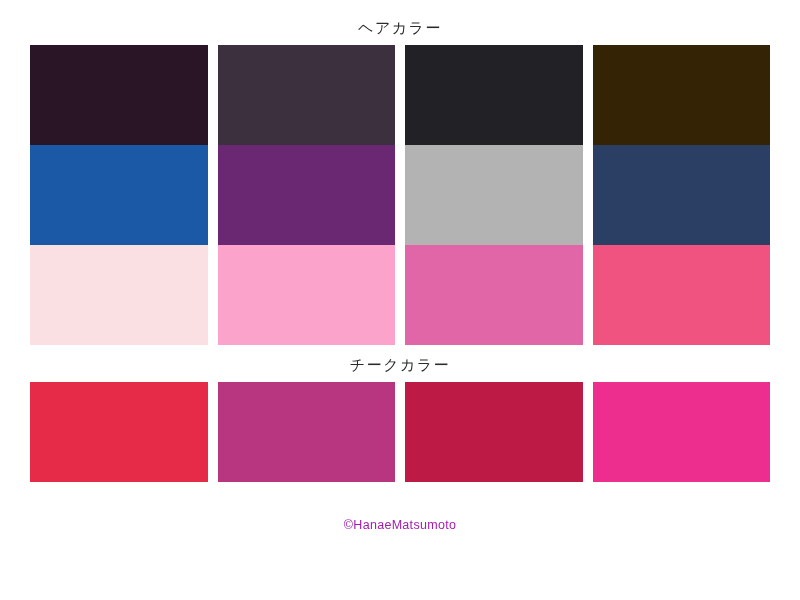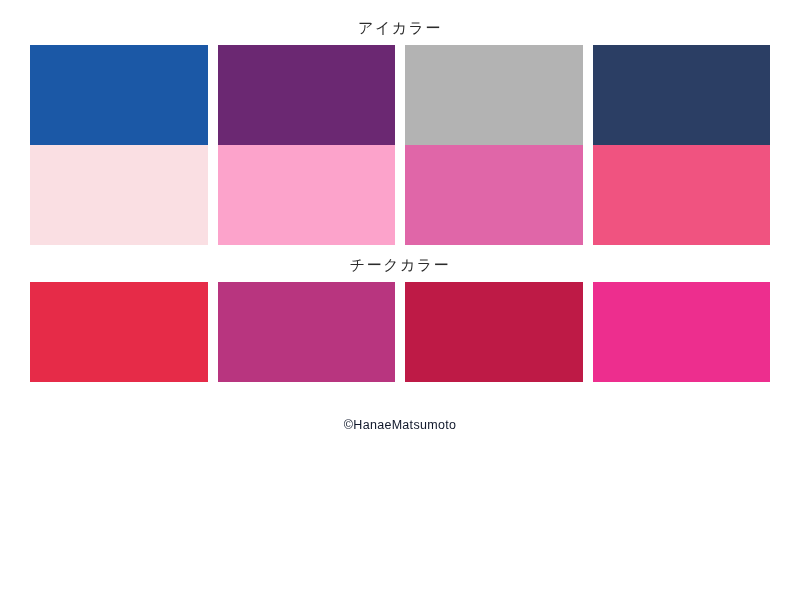--- a/index.html
+++ b/index.html
@@ -60,23 +60,31 @@
     height: 8px;
   }
 </style>
 </head>
 <body style="background: rgb(255, 255, 255);">
 
 <div class="palette-sheet">
 
   <div class="spacer-top"></div>
 
+  <div class="section">
+    <div class="section-title" style="color: rgb(43, 43, 43);">ヘアカラー</div>
+    <div class="swatch-row">
+      <div class="swatch" style="background-color: rgb(42, 21, 39);"></div>
+      <div class="swatch" style="background-color: rgb(60, 47, 62);"></div>
+      <div class="swatch" style="background-color: rgb(34, 33, 38);"></div>
+      <div class="swatch" style="background-color: rgb(53, 35, 5);"></div>
+    </div>
+  </div>
 
   <div class="section">
-    <div class="section-title" style="color: rgb(43, 43, 43);">アイカラー</div>
     <div class="swatch-row">
       <div class="swatch" style="background-color: rgb(27, 88, 166);"></div>
       <div class="swatch" style="background-color: rgb(107, 40, 114);"></div>
       <div class="swatch" style="background-color: rgb(179, 179, 179);"></div>
       <div class="swatch" style="background-color: rgb(43, 62, 100);"></div>
     </div>
   </div>
 
   <div class="section">
     <div class="swatch-row">
@@ -90,15 +98,15 @@
   <div class="section">
     <div class="section-title" style="color: rgb(43, 43, 43);">チークカラー</div>
     <div class="swatch-row">
       <div class="swatch" style="background-color: rgb(230, 43, 72);"></div>
       <div class="swatch" style="background-color: rgb(184, 53, 127);"></div>
       <div class="swatch" style="background-color: rgb(190, 26, 70);"></div>
       <div class="swatch" style="background-color: rgb(237, 46, 142);"></div>
     </div>
   </div>
 
-  <div class="footer" style="color: #0f172a; margin-top: 36px;">©HanaeMatsumoto</div>
+  <div class="footer" style="color: #a21caf; margin-top: 36px;">©HanaeMatsumoto</div>
 
 </div>
 
 </body></html>

